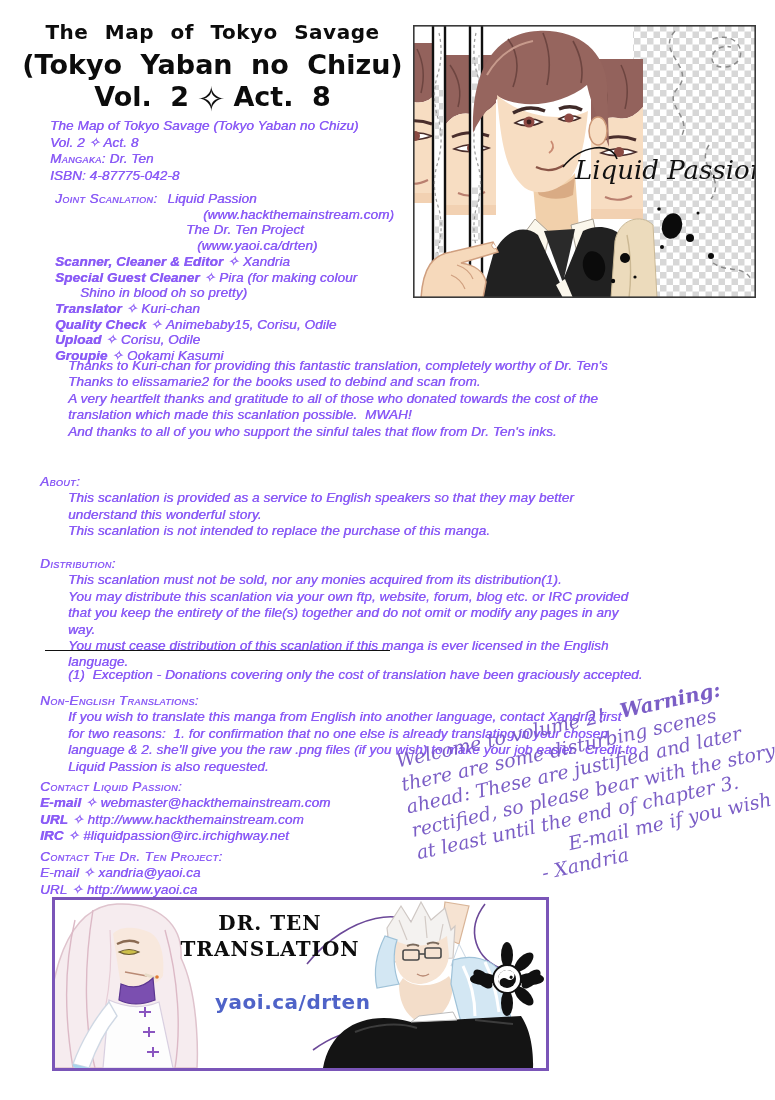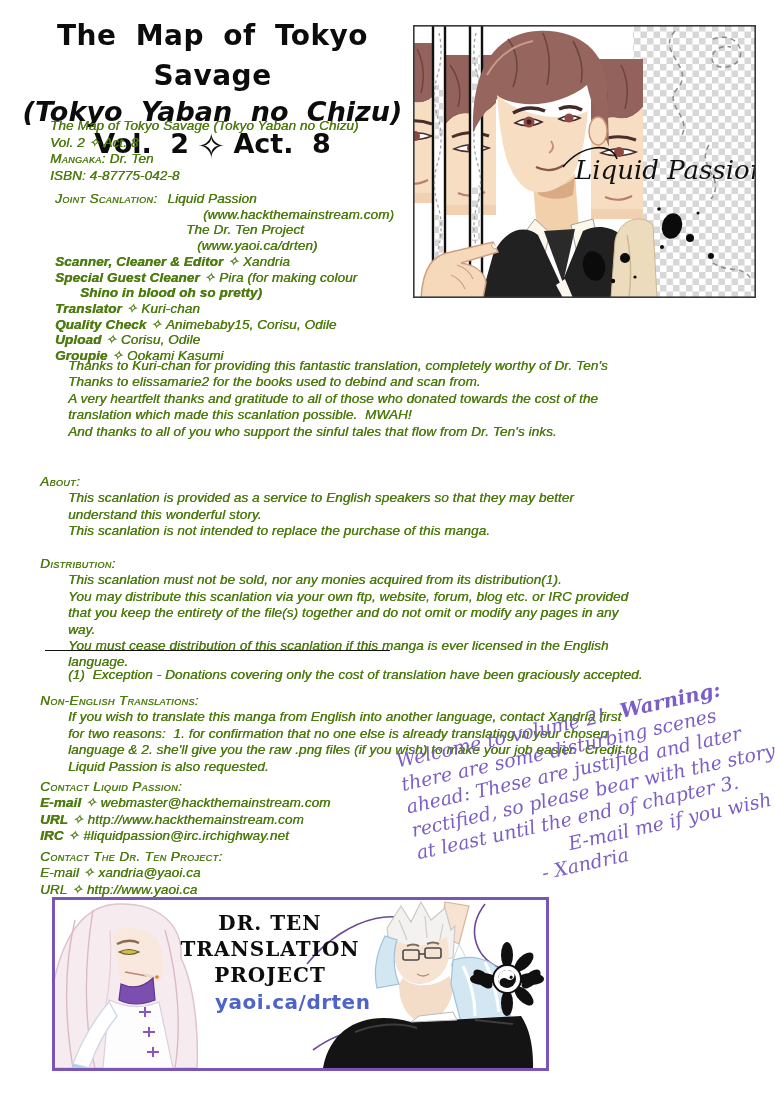--- a/index.html
+++ b/index.html
@@ -1,34 +1,34 @@
 <!DOCTYPE html>
 <html><head>
 <meta charset="utf-8">
 <style>
   html,body{margin:0;padding:0;background:#ffffff;}
   #page{position:relative;width:775px;height:1100px;background:#ffffff;overflow:hidden;
         font-family:"Liberation Sans",sans-serif;color:#111;}
   
   .title-block{position:absolute;left:10px;top:16px;width:405px;text-align:center;
     font-family:"DejaVu Sans",sans-serif;font-weight:bold;color:#0c0c0c;}
-  .title-l1{font-size:28px;line-height:40px;word-spacing:9px;letter-spacing:0.5px;}
-  .title-l2{font-size:27px;line-height:31px;word-spacing:9px;font-style:italic;}
+  .title-l1{font-size:20px;line-height:33px;word-spacing:9px;letter-spacing:0.5px;}
+  .title-l2{font-size:27px;line-height:31px;word-spacing:9px;}
   .title-l3{font-size:27px;line-height:33px;word-spacing:9px;}
   .big-star{font-size:34px;font-weight:normal;vertical-align:-5px;padding:0 8px;}
   
   .bt{font-style:italic;font-size:13.5px;letter-spacing:0.1px;
-      text-shadow:0.4px 0 0 currentColor;color:#4d7c0f;}
+      text-shadow:0.4px 0 0 currentColor;color:#8b5cf6;}
   .sc{font-variant:small-caps;letter-spacing:0.4px;}
   .info-block{position:absolute;left:50px;top:118px;line-height:16.5px;}
   .credits{position:absolute;left:55px;top:191px;line-height:15.7px;}
   .cr-sub1{padding-left:148px;}
   .cr-sub2{padding-left:131px;}
   .cr-sub3{padding-left:142px;}
-  .cr-cont{padding-left:25px;font-weight:bold;}
+  .cr-cont{padding-left:25px;}
   .cr-label{font-weight:bold;}
   .star{padding:0 4px;}
   .sec{position:absolute;left:40px;line-height:16.4px;}
   .sec-line{white-space:pre;margin-left:28px;}
   .divider{position:absolute;left:45px;top:650px;width:345px;border-top:1.6px solid #111;}
   
   .cover{position:absolute;left:413px;top:25px;width:343px;height:273px;}
   
   .note{position:absolute;left:394px;top:750px;width:440px;
     transform:rotate(-12.5deg);transform-origin:0 0;
@@ -300,18 +300,17 @@
         </g>
         <circle r="14" fill="#ffffff" stroke="#101010" stroke-width="2"></circle>
         <circle r="9" fill="#101010"></circle>
         <path d="M0,-9 a4.5,4.5 0 0 1 0,9 a4.5,4.5 0 0 0 0,9 A9,9 0 0 1 0,-9 Z" fill="#ffffff" transform="rotate(40)"></path>
         <circle cx="2" cy="-4" r="1.6" fill="#101010" transform="rotate(40)"></circle>
       </g>
     </svg>
     <div class="banner-title">
       <div>Dr. Ten</div>
       <div>Translation</div>
-      <div>Project</div>
     </div>
     <div class="banner-url" style="color:#4f63c8">yaoi.ca/drten</div>
   </div>
 
 </div>
 
 </body></html>

